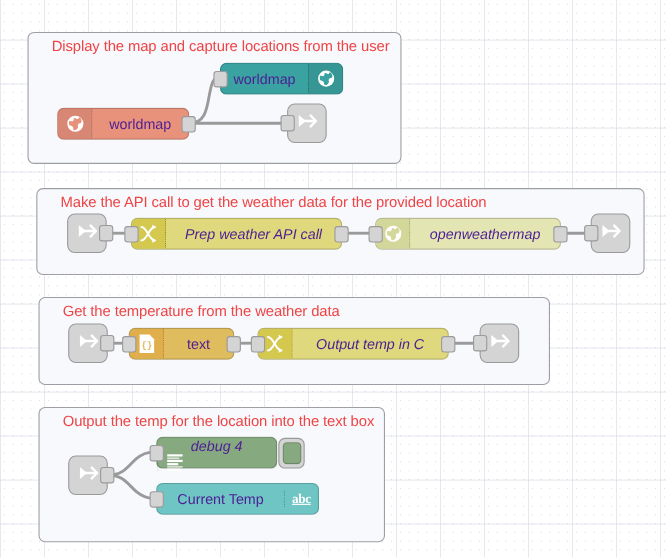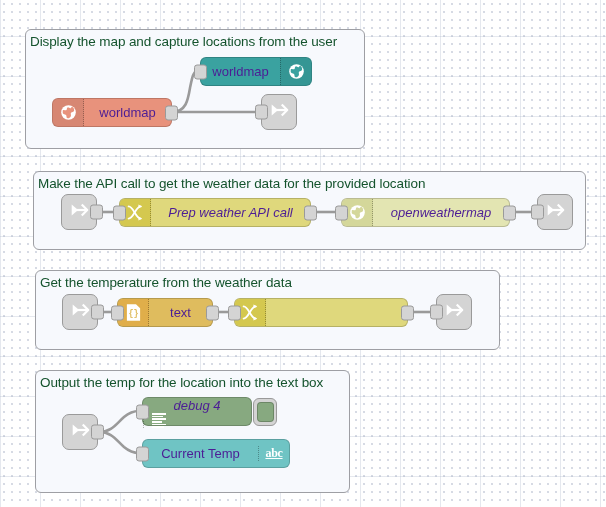--- a/index.html
+++ b/index.html
@@ -28,24 +28,24 @@
   
   .group {
     position: absolute;
     box-sizing: border-box;
     background: #f7f9fd;
     border: 1.6px solid #9e9fa4;
     border-radius: 6px;
   }
   .group-label {
     position: absolute;
-    left: 4px;
+    left: 21px;
     top: 4px;
     font-size: 13.5px;
-    color: #14532d;
+    color: #ef4444;
     white-space: nowrap;
     letter-spacing: -0.1px;
   }
 
   
   .wires {
     position: absolute;
     left: 0;
     top: 0;
     width: 606px;
@@ -335,20 +335,21 @@
     <span class="icon-cell left c-yellow-d">
       <svg width="19" height="19" viewBox="0 0 22 22" aria-hidden="true">
         <g stroke="#ffffff" stroke-width="2.1" fill="none" stroke-linecap="round">
           <path d="M3 4 C9 4, 11 18, 17 18"></path>
           <path d="M3 18 C9 18, 11 4, 17 4"></path>
         </g>
         <path d="M14.4 1.6 L18.6 4 L14.4 6.4 Z" fill="#ffffff"></path>
         <path d="M14.4 15.6 L18.6 18 L14.4 20.4 Z" fill="#ffffff"></path>
       </svg>
     </span>
+    <span class="node-label ital">Output temp in C</span>
     <span class="port out"></span>
   </div>
 
   <div class="node link" style="left:436px; top:294px;">
     <span class="port in"></span>
     <span>
       <svg width="22" height="22" viewBox="0 0 24 24" aria-hidden="true">
         <path d="M4 6 L4 18 L11 12 Z" fill="#ffffff"></path>
         <path d="M9 12 L21 12" stroke="#ffffff" stroke-width="2.4"></path>
         <path d="M15 6 L21 12 L15 18" fill="none" stroke="#ffffff" stroke-width="2.4" stroke-linejoin="round"></path>

